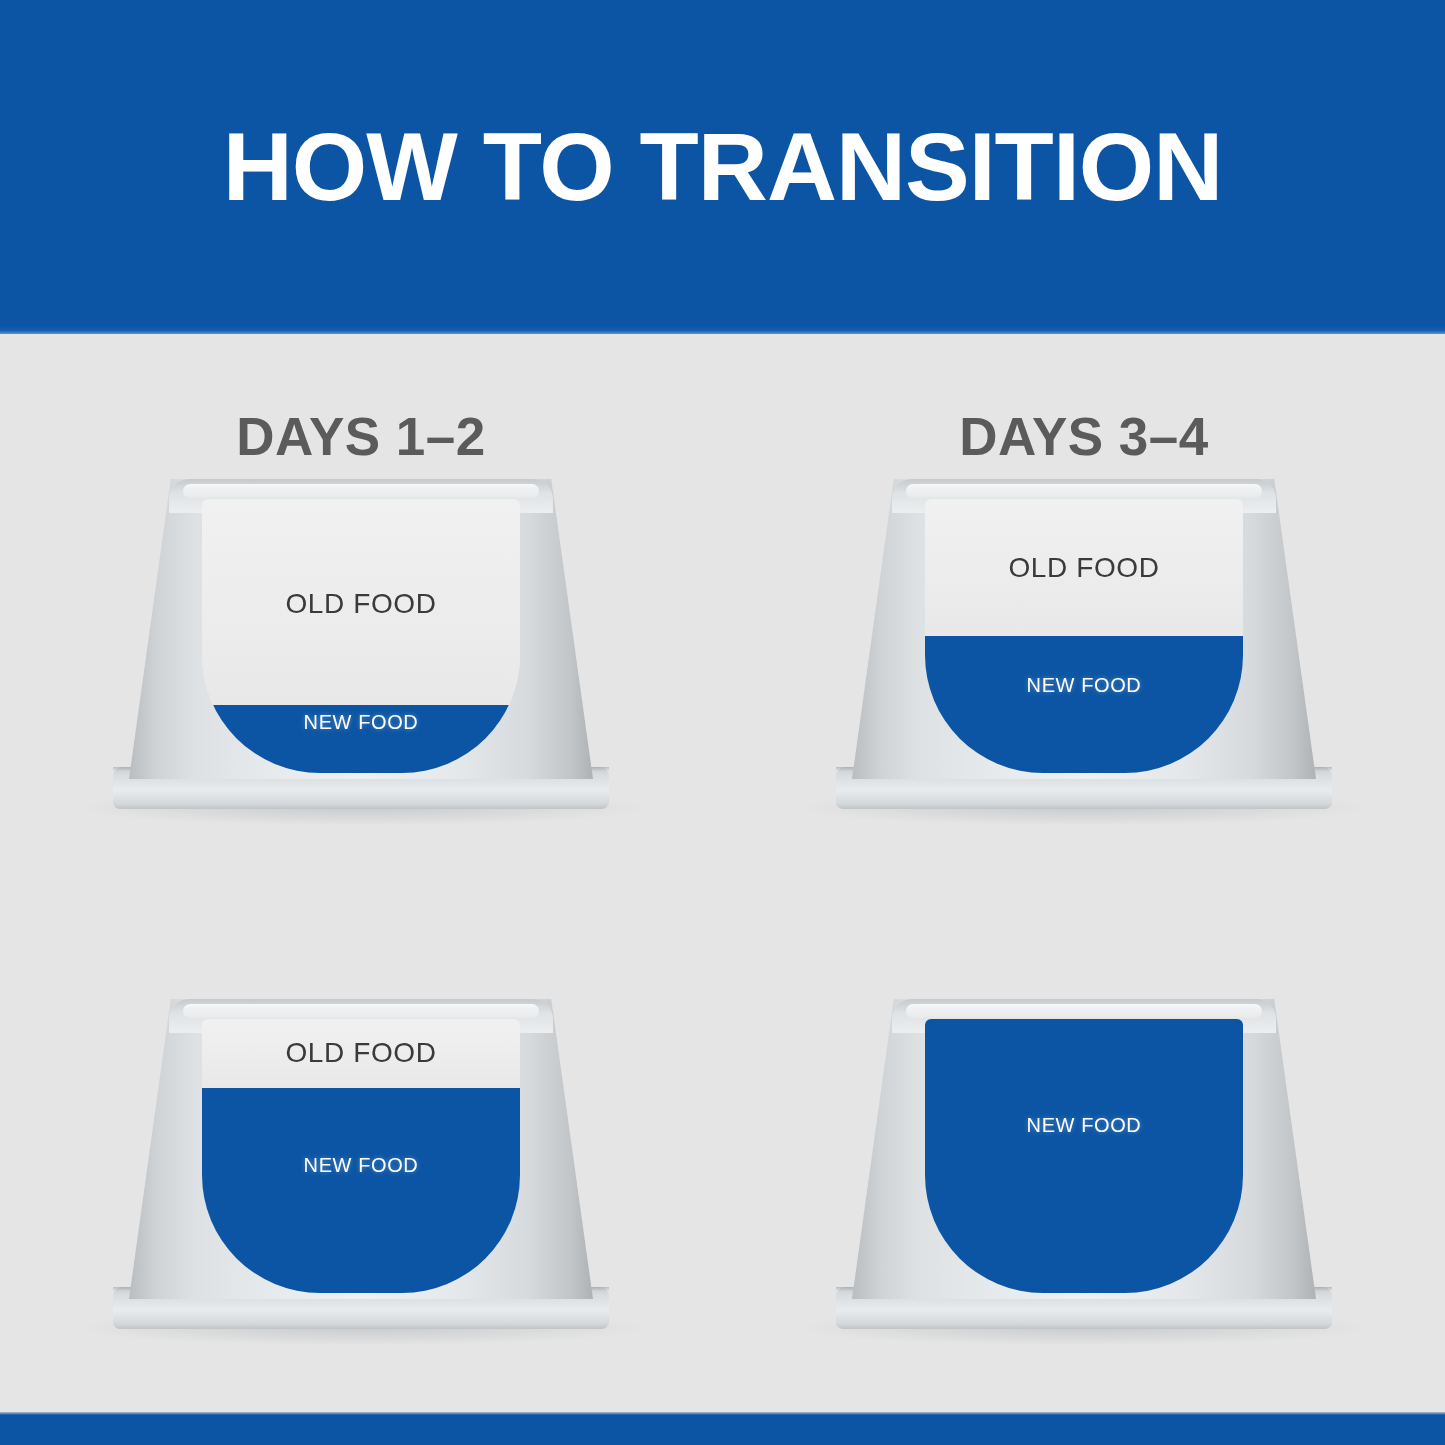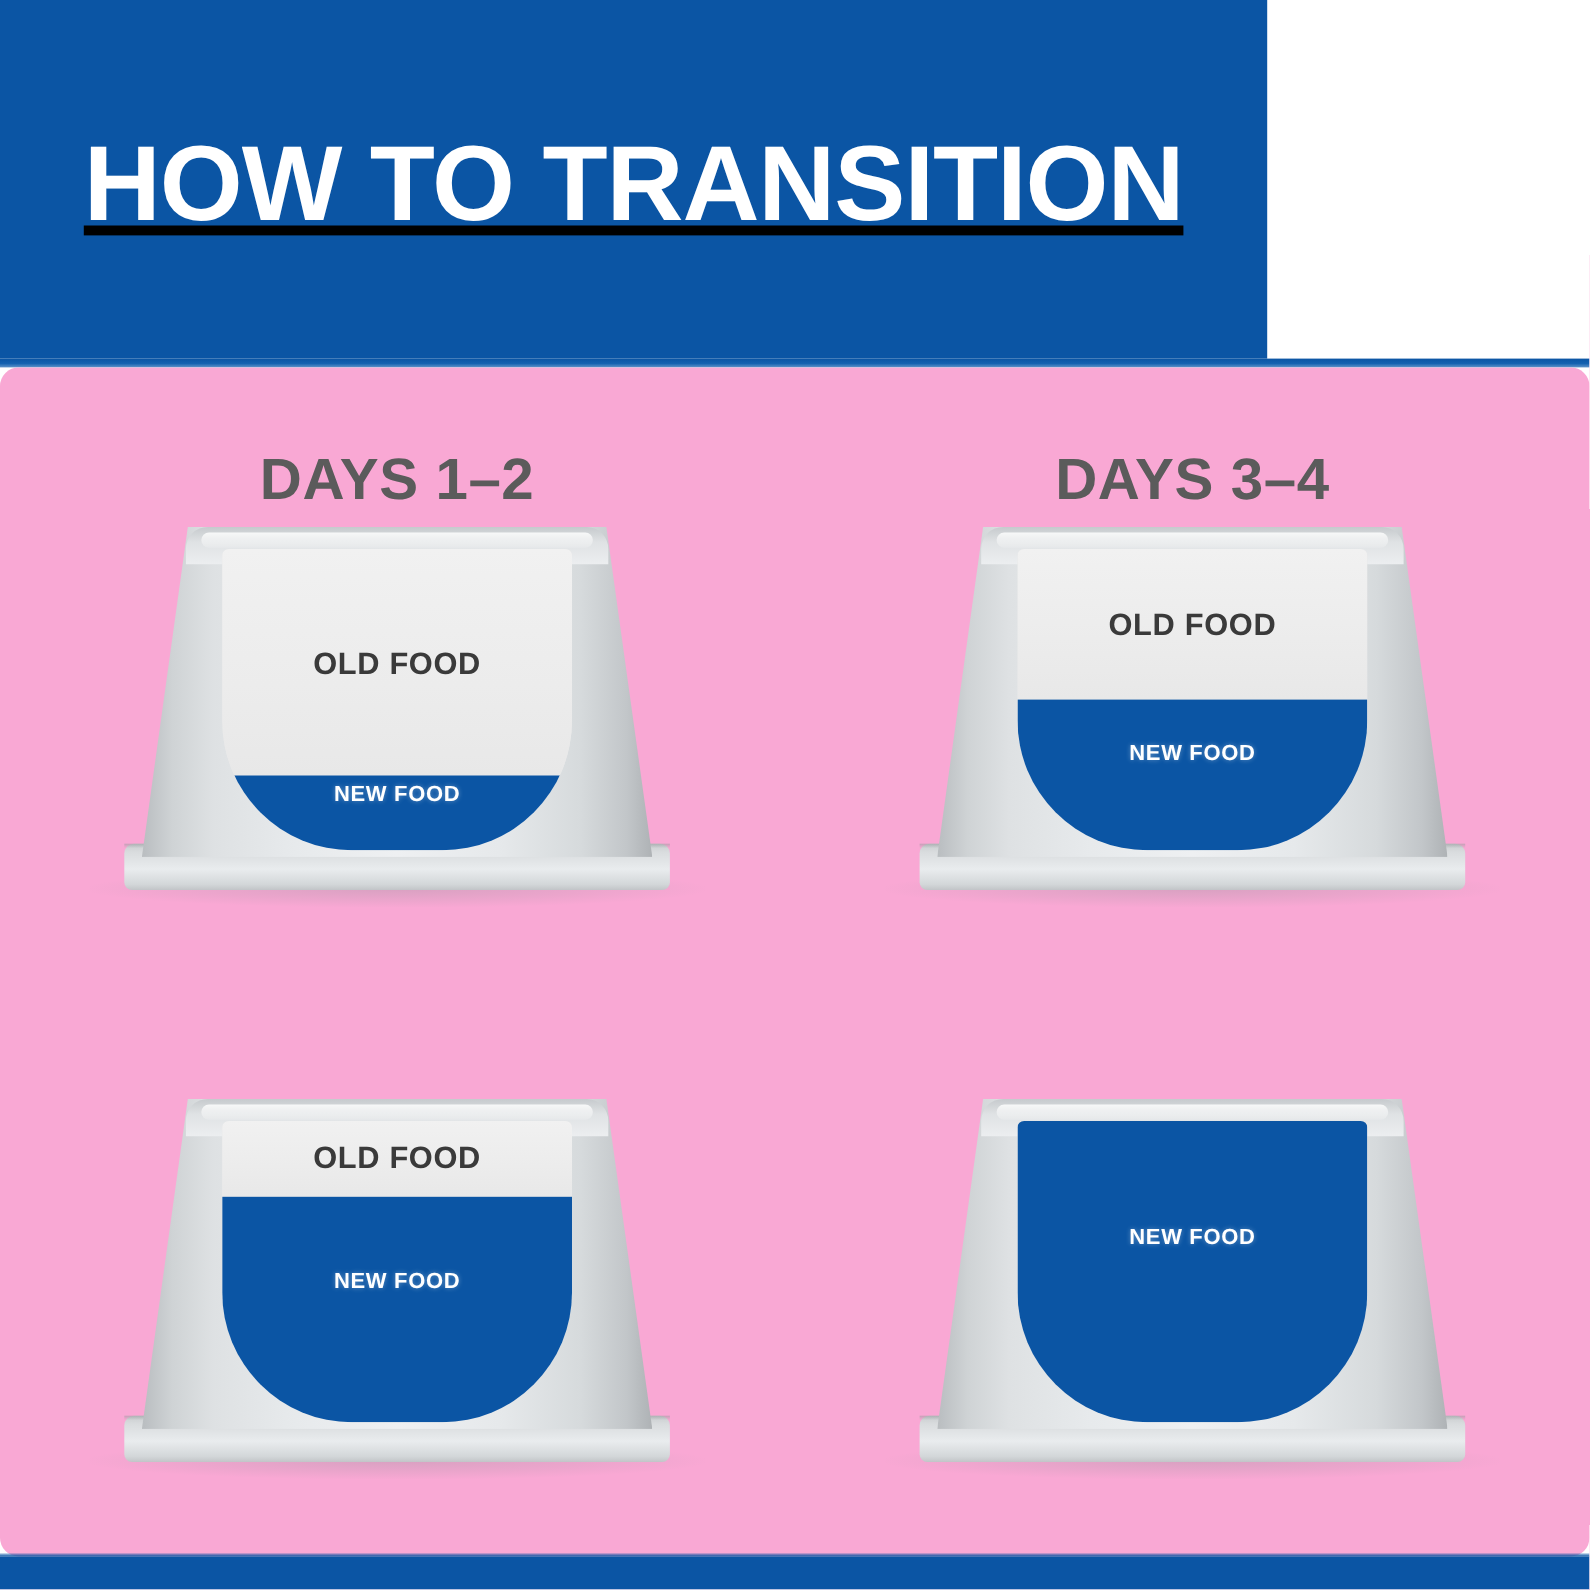--- a/index.html
+++ b/index.html
@@ -13,29 +13,28 @@
     font-family: "Liberation Sans", sans-serif;
     overflow: hidden;
     position: relative;
   }
 
   
   .header {
     position: absolute;
     left: 0;
     top: 0;
-    width: 1152px;
+    width: 1445px;
     height: 326px;
     background: #0b55a4;
     box-sizing: border-box;
     display: flex;
     align-items: center;
     justify-content: center;
     padding-top: 8px;
-    text-decoration: underline;
   }
   .header-underline {
     position: absolute;
     left: 0;
     top: 326px;
     width: 1445px;
     height: 8px;
     background: linear-gradient(180deg, #0b55a4 0%, #1461b0 55%, #5f93c9 100%);
   }
   .title-line {
@@ -52,22 +51,21 @@
   .title-line.l1 { font-size: 97px; }
   .title-line.l2 { font-size: 97px; margin-top: 4px; }
 
   
   .grid {
     position: absolute;
     left: 0;
     top: 334px;
     width: 1445px;
     height: 1081px;
-    background: #f9a8d4;
-    border-radius: 17px;
+    background: #e5e5e5;
   }
   .cell {
     position: absolute;
     width: 722px;
     height: 540px;
   }
   .cell.r0 { top: 40px; }
   .cell.r1 { top: 560px; }
   .cell.c0 { left: 0px; }
   .cell.c1 { left: 723px; }
@@ -175,21 +173,21 @@
     position: absolute;
     left: 0; bottom: 0;
     width: 100%;
     background: #0b55a4;
   }
   .food-label {
     position: absolute;
     left: 0;
     width: 100%;
     text-align: center;
-    font-weight: bold;
+    font-weight: normal;
     white-space: nowrap;
   }
   .label-old {
     color: #3a3a3a;
     font-size: 28px;
     letter-spacing: 0.6px;
   }
   .label-new {
     color: #ffffff;
     font-size: 20px;

